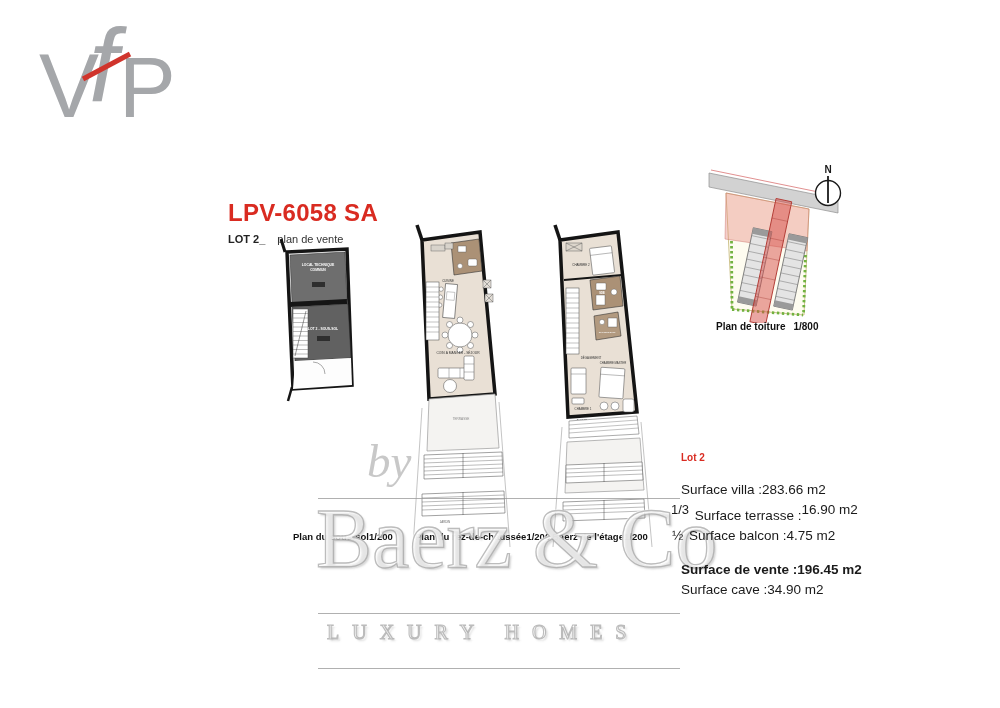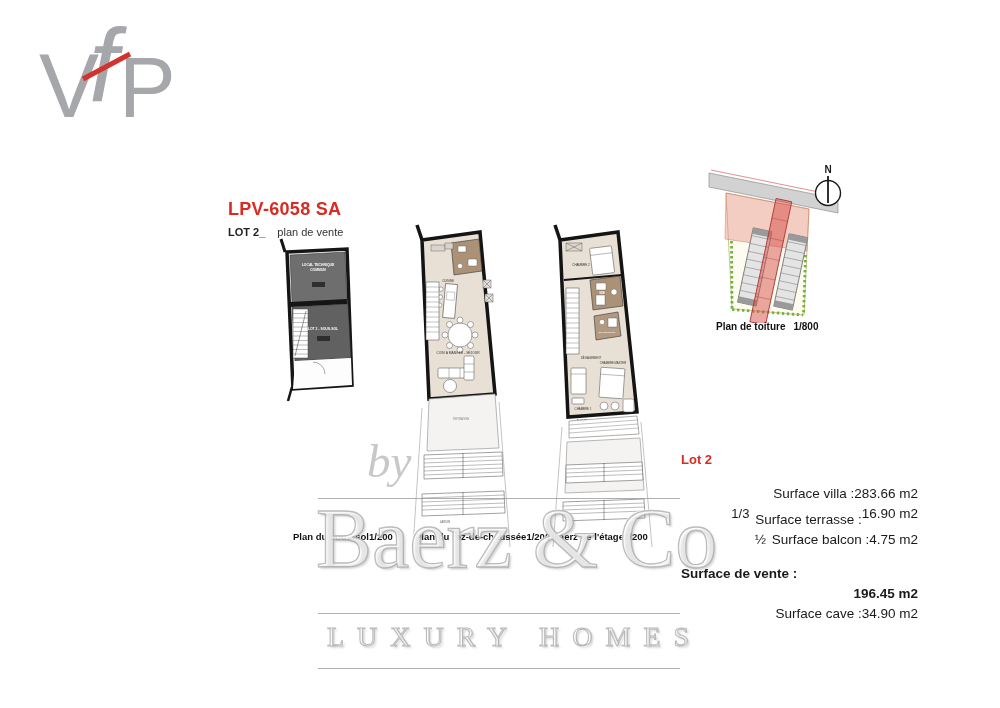--- a/index.html
+++ b/index.html
@@ -4,21 +4,21 @@
 <style>
   html,body{margin:0;padding:0;background:#fff;}
   .page{position:relative;width:1000px;height:708px;background:#ffffff;overflow:hidden;
         font-family:"Liberation Sans",sans-serif;color:#1a1a1a;}
 
   
   .logo{position:absolute;left:33px;top:22px;width:140px;height:108px;}
 
   
   .title-block{position:absolute;left:228px;top:199px;}
-  .ref-title{color:#d92b21;font-size:18px;font-weight:bold;letter-spacing:.3px;margin:0 0 6px 0;}
+  .ref-title{color:#d92b21;font-size:24px;font-weight:bold;letter-spacing:.3px;margin:0 0 6px 0;}
   .lot-line{font-size:11px;color:#222;}
   .lot-line .lot{font-weight:bold;}
   .lot-line .sub{margin-left:9px;font-weight:normal;color:#333;}
 
   
   .plan{position:absolute;z-index:1;}
   .plan-soussol{left:255px;top:238px;}
   .plan-rdc{left:398px;top:222px;}
   .plan-etage{left:538px;top:222px;}
   .plan-roof{left:705px;top:163px;}
@@ -27,44 +27,44 @@
   .plan-caption{position:absolute;z-index:2;font-size:9.5px;font-weight:bold;color:#111;white-space:nowrap;}
   .plan-caption .scale{}
   .cap-soussol{left:293px;top:531px;}
   .cap-rdc{left:415px;top:531px;}
   .cap-etage{left:552px;top:531px;}
   .cap-roof{left:716px;top:321px;font-size:10px;}
   .cap-roof .scale{margin-left:8px;}
 
   
   .lot-info{position:absolute;left:681px;top:452px;width:237px;z-index:6;}
-  .lot-info .lot-title{color:#d92b21;font-weight:bold;font-size:13px;margin-bottom:17px;}
-  .surface-row{display:flex;justify-content:flex-end;font-size:13.5px;line-height:20px;color:#1a1a1a;}
+  .lot-info .lot-title{color:#d92b21;font-weight:bold;font-size:10px;margin-bottom:17px;}
+  .surface-row{display:flex;justify-content:flex-start;font-size:13.5px;line-height:20px;color:#1a1a1a;}
   .surface-row .lbl{white-space:nowrap;}
   .surface-row .val{white-space:nowrap;text-align:right;}
   .surface-row .prefix{display:inline-block;}
   .surface-row .prefix.sup{font-size:13px;vertical-align:super;margin-left:-10px;margin-right:2px;}
   .surface-row .prefix.half{margin-left:-9px;margin-right:2px;}
-  .surface-row.bold{font-weight:bold;margin-top:14px;flex-direction:column;}
+  .surface-row.bold{font-weight:bold;margin-top:14px;}
   .surface-row.gap-top{margin-top:16px;}
 
   
   .watermark{position:absolute;left:0;top:0;width:1000px;height:708px;z-index:5;pointer-events:none;}
   .wm-by{position:absolute;left:367px;top:434px;font-family:"Liberation Serif",serif;font-style:italic;
          font-size:47px;color:rgba(190,190,190,.85);text-shadow:1px 1px 1px rgba(255,255,255,.9);}
   .wm-line{position:absolute;border-top:1.7px solid rgba(150,150,150,.75);width:362px;left:318px;}
   .wm-line1{top:498px;}
   .wm-line2{top:613px;}
   .wm-line3{top:668px;}
   .wm-brand{position:absolute;left:316px;top:489px;width:368px;font-family:"Liberation Serif",serif;
             font-size:84px;line-height:1.2;white-space:nowrap;
             color:rgba(255,255,255,.38);-webkit-text-stroke:1.3px rgba(165,165,165,.75);
             text-shadow:2px 2px 2px rgba(120,120,120,.30), -1px -1px 1px rgba(255,255,255,.95);}
   .wm-tagline{position:absolute;left:327px;top:621px;font-family:"Liberation Serif",serif;
-            font-size:28px;letter-spacing:13px;white-space:nowrap;
+            font-size:20px;letter-spacing:13px;white-space:nowrap;
             color:rgba(255,255,255,.42);-webkit-text-stroke:1.1px rgba(165,165,165,.75);
             text-shadow:2px 2px 2px rgba(120,120,120,.30), -1px -1px 1px rgba(255,255,255,.95);}
 
   svg text{font-family:"Liberation Sans",sans-serif;}
 </style>
 </head>
 <body>
 
 <div class="page">
 

